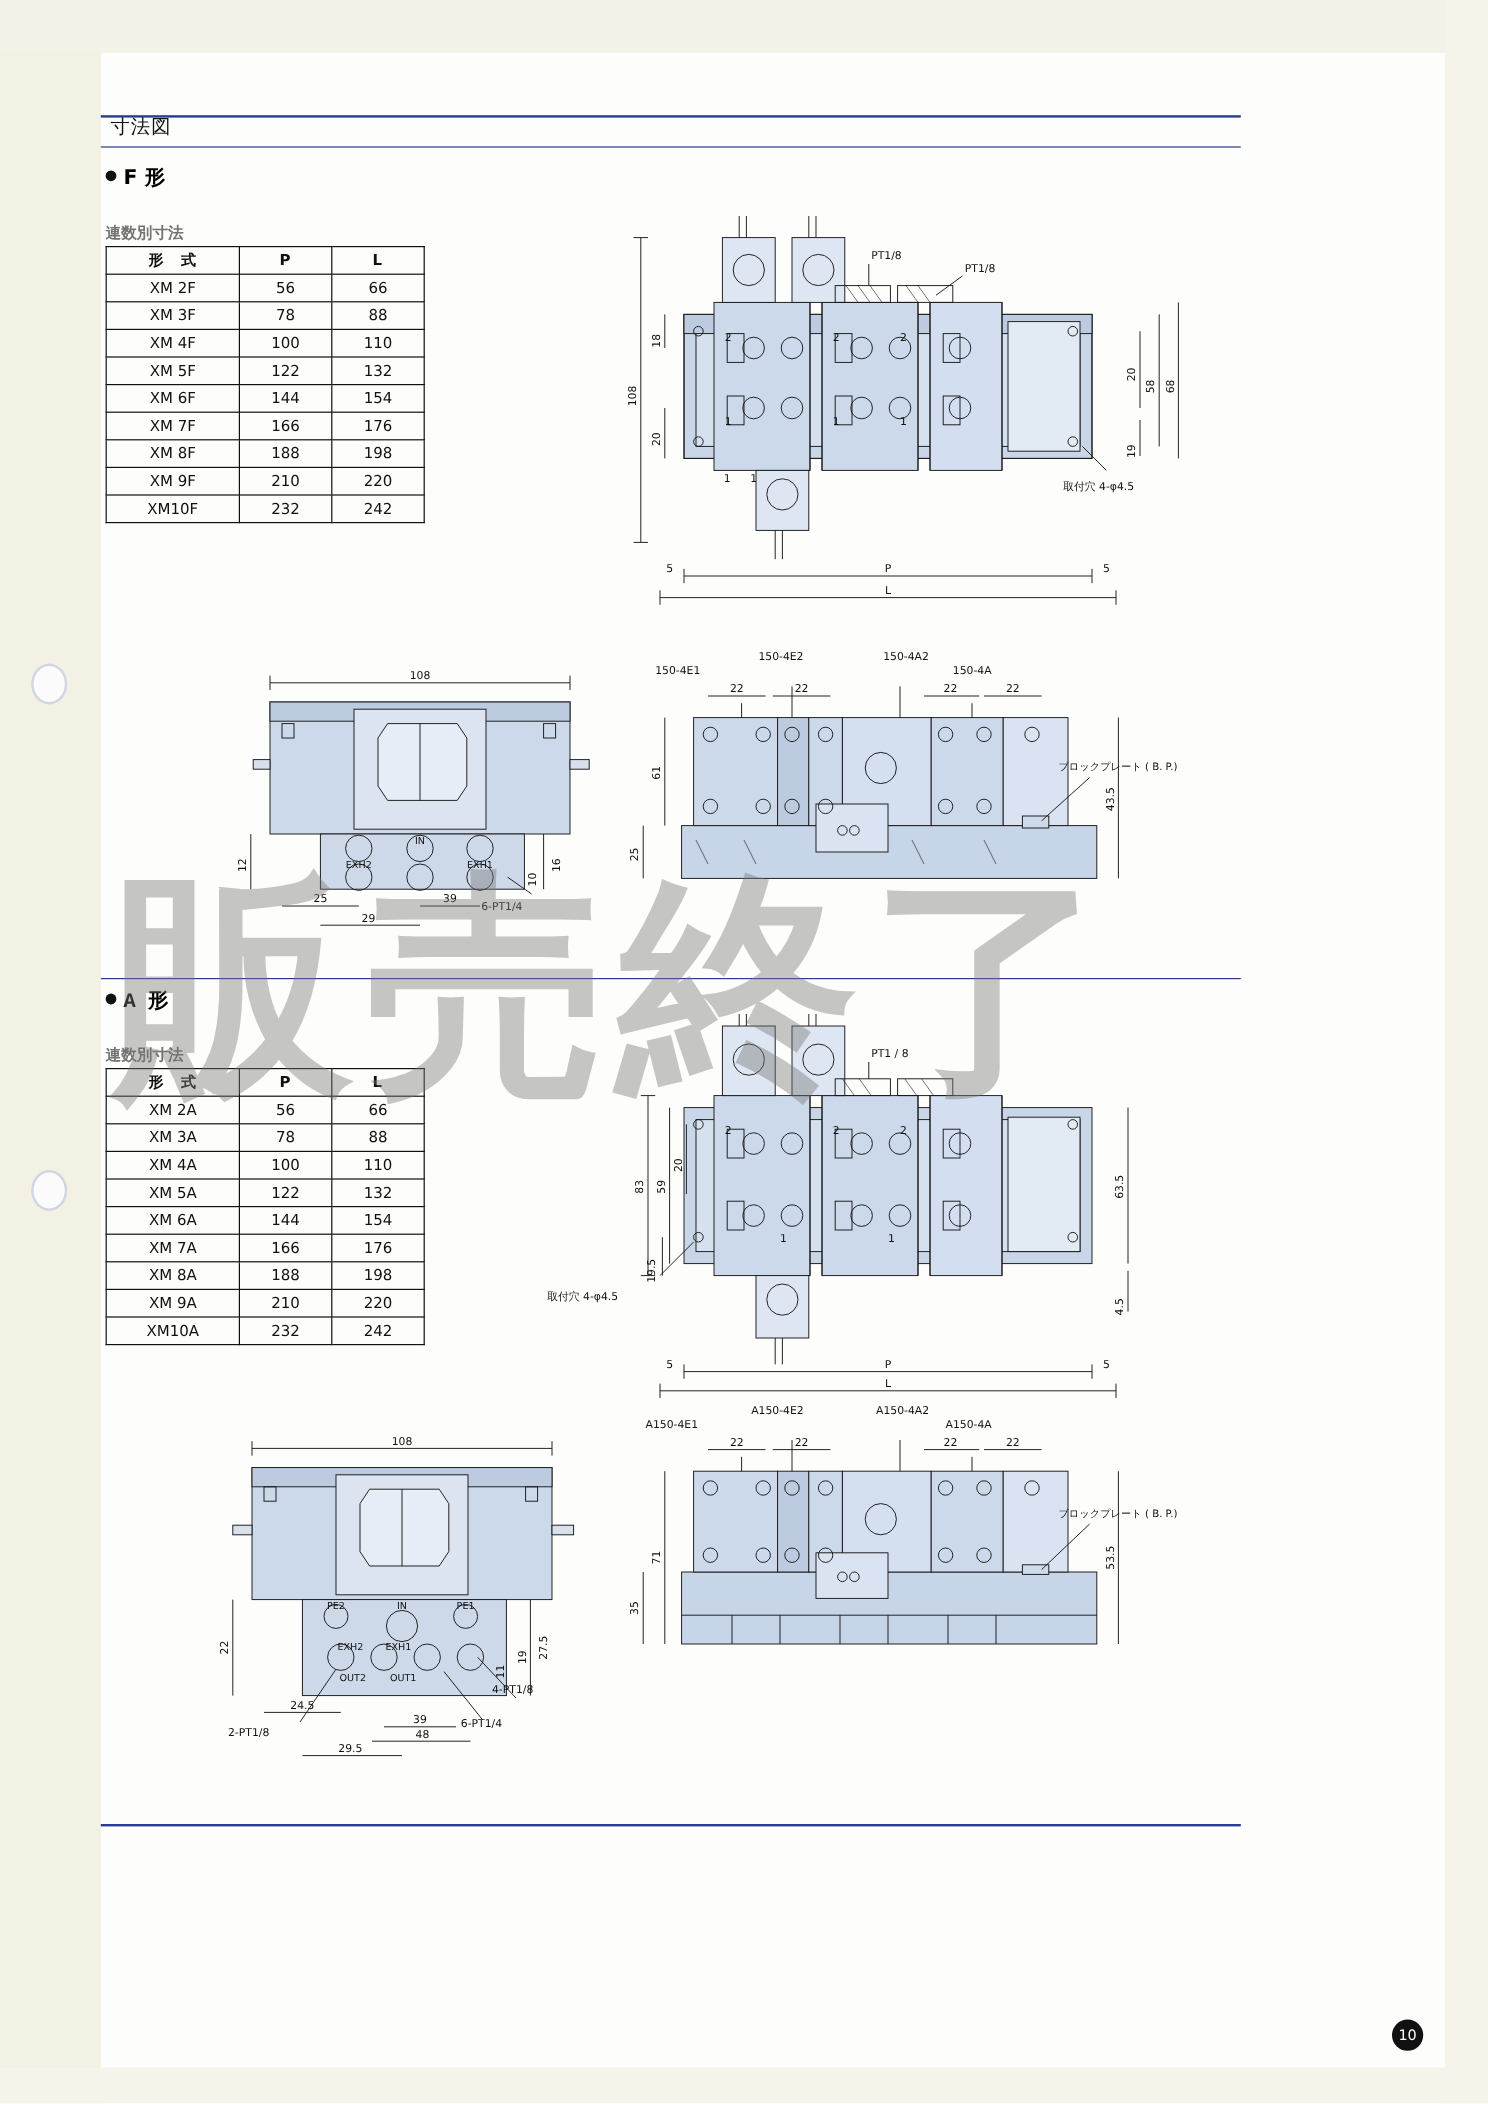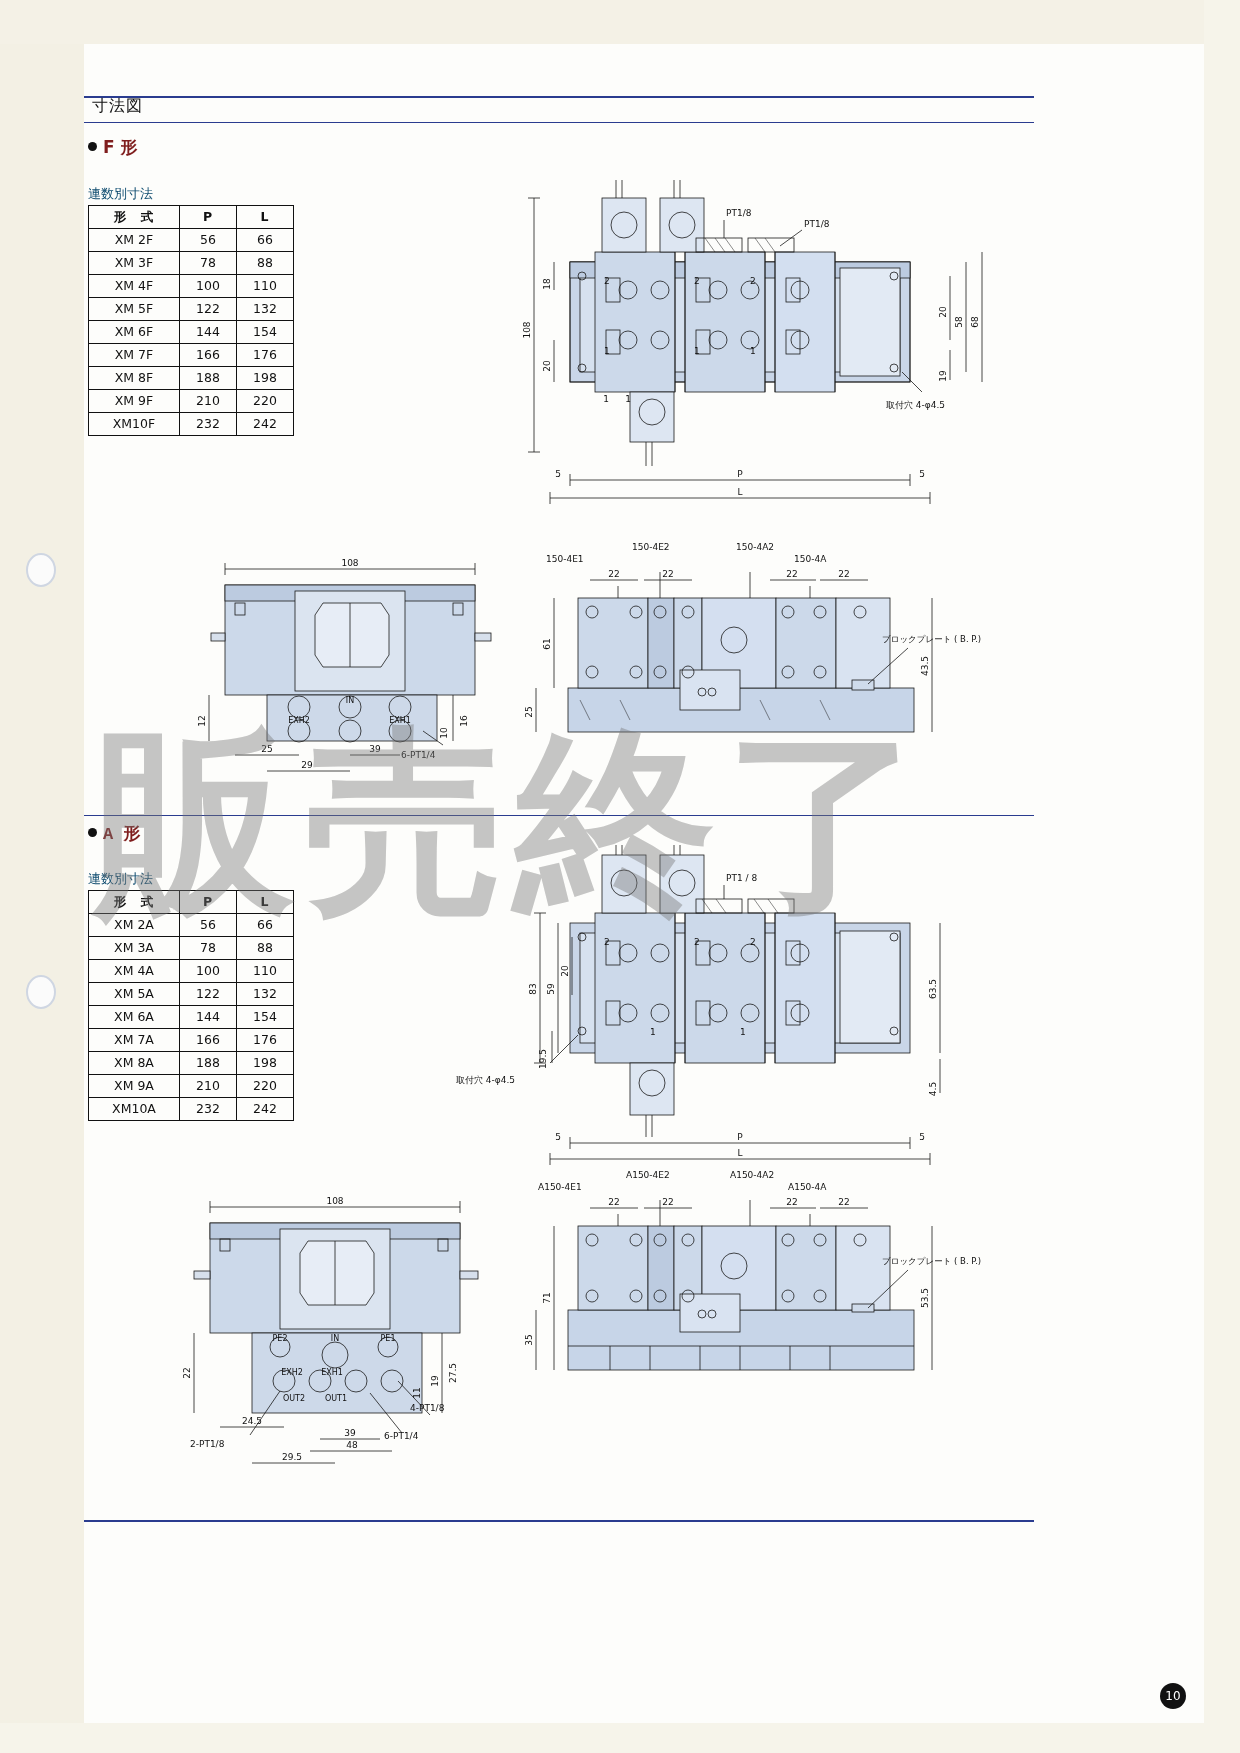--- a/index.html
+++ b/index.html
@@ -50,43 +50,43 @@
   .sec-rule{
     position:absolute;left:84px;top:815px;width:950px;height:0;
     border-top:1px solid #2a3c8f;
   }
   .bot-rule{
     position:absolute;left:84px;top:1520px;width:950px;height:0;
     border-top:2px solid #2a3c8f;
   }
 
   .sec-label{
-    position:absolute;font-size:17px;font-weight:bold;color:#7f1d1d;
+    position:absolute;font-size:17px;font-weight:bold;color:#000000;
     font-family:"DejaVu Sans", sans-serif;
   }
   .bullet{
     display:inline-block;width:9px;height:9px;border-radius:50%;
     background:#111;margin-right:6px;vertical-align:2px;
   }
 
   .tbl-cap{
-    position:absolute;font-size:13px;color:#0c4a6e;font-weight:normal;
+    position:absolute;font-size:13px;color:#737373;font-weight:bold;
     font-family:"DejaVu Sans", sans-serif;
   }
 
   table.dim{
     position:absolute;border-collapse:collapse;
     font-size:12.5px;color:#111;
     font-family:"DejaVu Sans", sans-serif;
   }
   table.dim td,table.dim th{
     border:1px solid #111;
     height:22px;line-height:22px;
     text-align:center;
-    padding:0 2px;
+    padding:0 12px;
     font-weight:normal;
   }
   table.dim .c0{width:86px;text-align:center;}
   table.dim .c1{width:52px;}
   table.dim .c2{width:52px;}
   table.dim thead td{font-weight:bold;letter-spacing:1px;}
 
   
   .draw{position:absolute;}
   .draw svg{display:block;}

